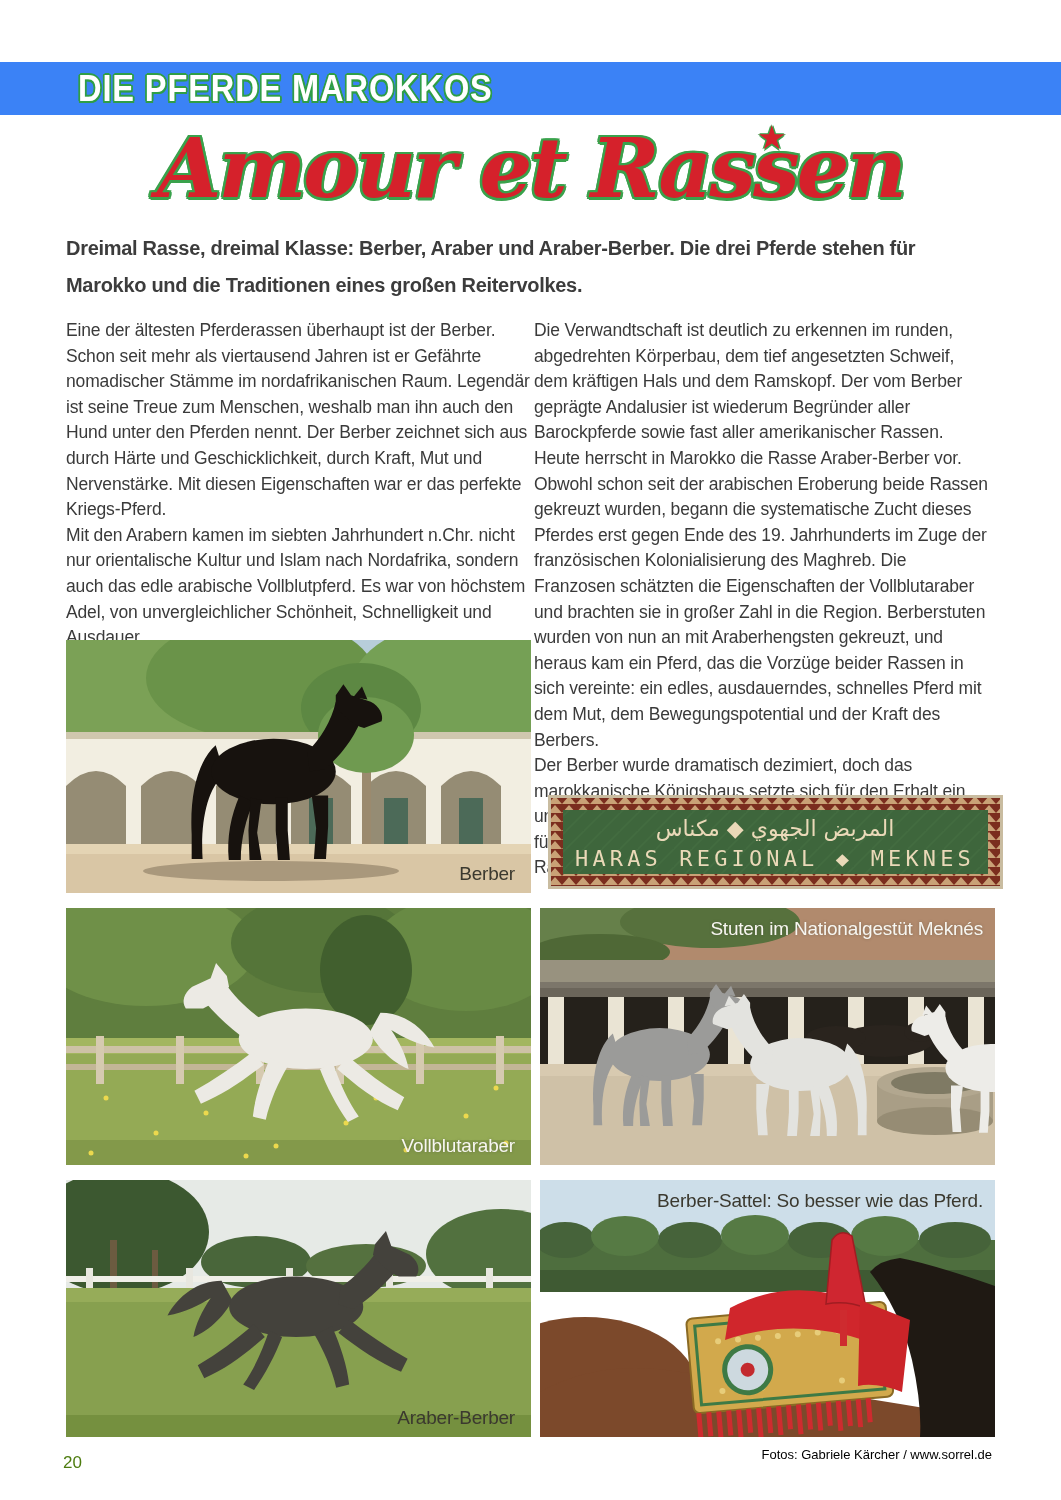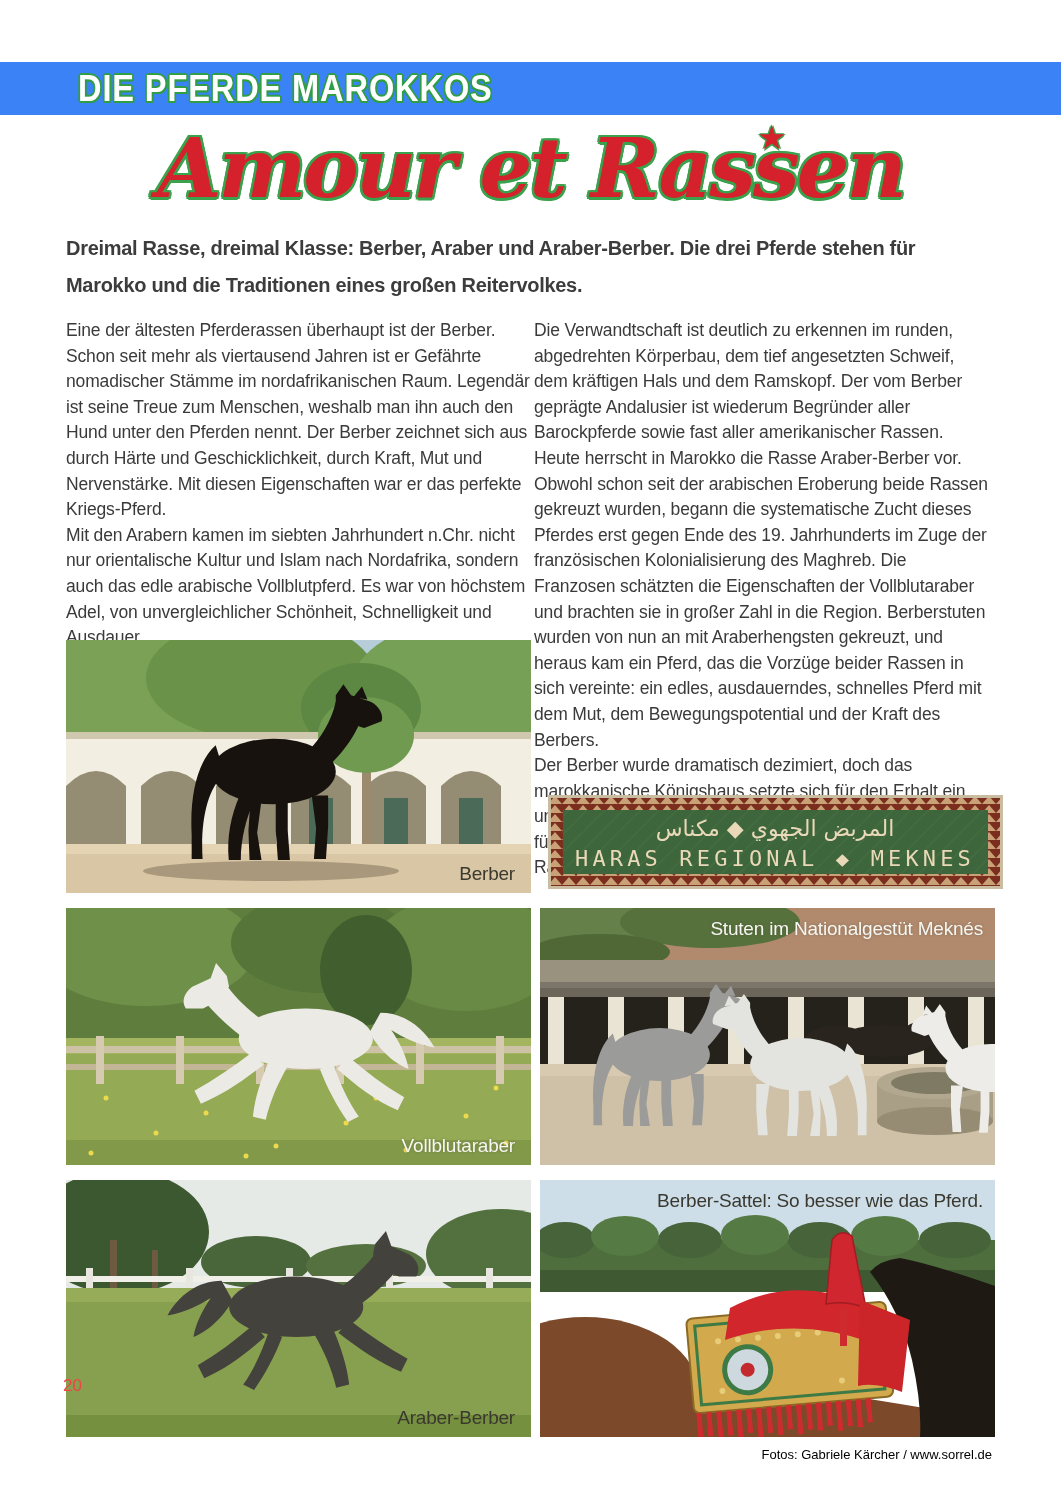--- a/index.html
+++ b/index.html
@@ -43,21 +43,21 @@
   #ph-stuten{left:540px;top:908px;width:455px;height:257px;}
   #ph-araber{left:66px;top:1180px;width:465px;height:257px;}
   #ph-sattel{left:540px;top:1180px;width:455px;height:257px;}
 
   .cap{position:absolute;font-size:19px;letter-spacing:-0.2px;white-space:nowrap;}
   .cap-dark{color:#3b392f;}
   .cap-light{color:#f7f6f1;text-shadow:0 0 3px rgba(60,60,50,.35);}
   .cap-br{right:16px;bottom:8px;}
   .cap-tr{right:12px;top:10px;}
 
-  .pagenum{position:absolute;left:63px;top:1376px;font-size:17px;color:#ef4444;}
+  .pagenum{position:absolute;left:63px;top:1453px;font-size:17px;color:#4d7c0f;}
   .credit{position:absolute;right:69px;top:1447px;font-size:13px;color:#000000;}
 </style>
 </head>
 <body>
 
 <svg width="0" height="0" style="position:absolute" aria-hidden="true">
   <defs>
     <symbol id="horse-stand" viewBox="0 0 240 170">
       <path d="M62,56 C46,70 38,100 40,138 L40,160 L50,160 C48,126 54,96 70,82 Z"></path>
       <ellipse cx="115" cy="80" rx="57" ry="30"></ellipse>

